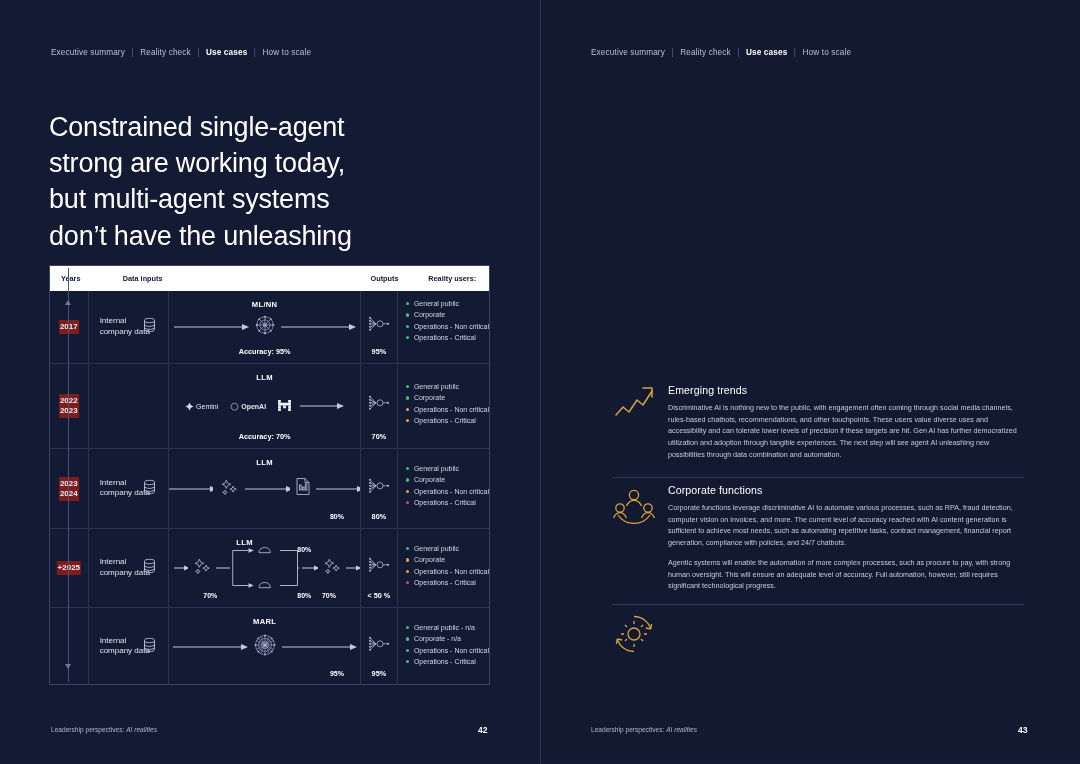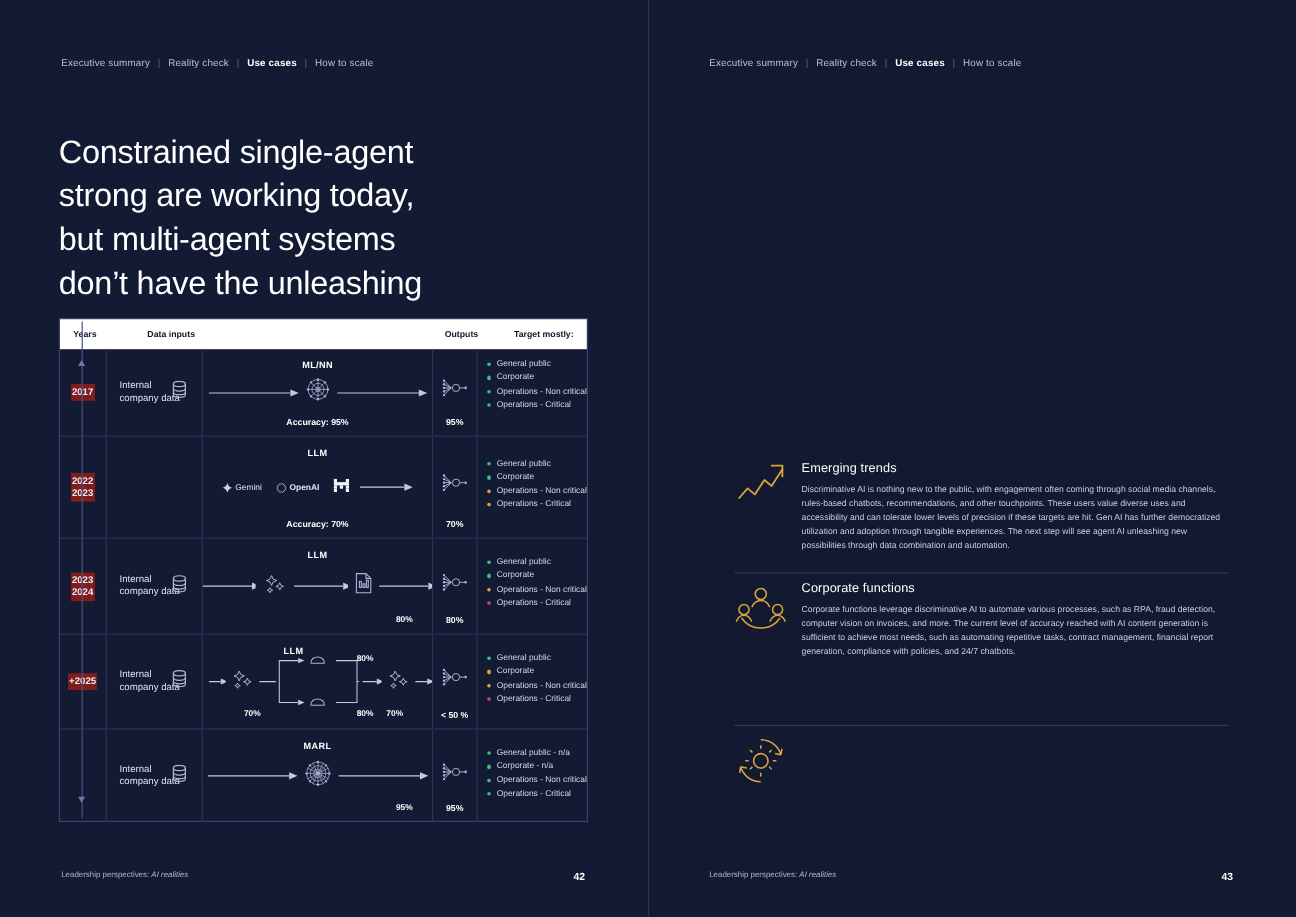--- a/index.html
+++ b/index.html
@@ -154,21 +154,21 @@
     <div class="timeline"></div>
     <div class="tl-arrow-up"></div>
     <div class="tl-arrow-dn"></div>
 
     <div class="tbl">
 
       <div class="tbl-head">
         <div class="th-years">Years</div>
         <div class="th-inputs">Data inputs</div>
         <div class="th-out">Outputs</div>
-        <div class="th-target">Target mostly:</div>
+        <div class="th-target">Reality users:</div>
       </div>
 
       <div class="tbl-body">
 
         <div class="row" style="height:72px">
           <div class="c-years">
             <div class="yr-label">2017</div>
           </div>
           <div class="c-input">
             <div class="src-text">
@@ -727,20 +727,21 @@
             <path d="M1.5 32c1.5-3.4 3.9-5.3 6.5-5.3s5 1.9 6.5 5.3"></path>
             <circle cx="36" cy="22" r="4.2"></circle>
             <path d="M29.5 32c1.5-3.4 3.9-5.3 6.5-5.3s5 1.9 6.5 5.3"></path>
             <path d="M6 29c3.6 5.3 9.4 8.4 16 8.4s12.4-3.1 16-8.4"></path>
           </g>
         </svg>
     </span>
     <div class="body">
       <h3>Corporate functions</h3>
       <p>Corporate functions  leverage discriminative AI to automate various processes, such as RPA, fraud detection, computer vision on invoices, and more. The current level of accuracy reached with AI content generation is sufficient to achieve most needs, such as automating repetitive tasks, contract management, financial report generation, compliance with policies, and 24/7 chatbots.</p>
+      <p>Agentic systems will enable the automation of more complex processes, such as procure to pay, with strong human oversight. This will ensure an adequate level of accuracy. Full automation, however, still requires significant technological progress.</p>
     </div>
   </div>
 
   <div class="divider" style="top:604px"></div>
 
   <div class="sec" style="top:611px">
     <span class="ico">
       <svg width="44" height="42" viewBox="0 0 44 42">
           <g fill="none" stroke="#d8a43c" stroke-width="1.3">
             <circle cx="22" cy="21" r="6"></circle>

